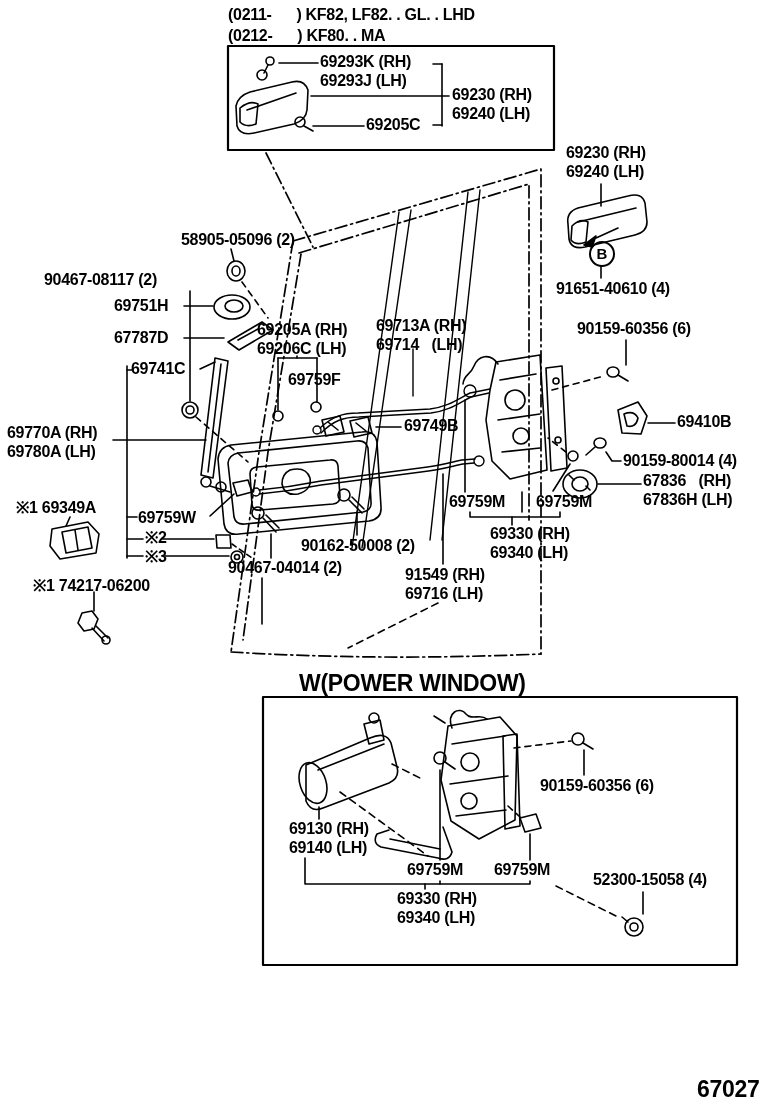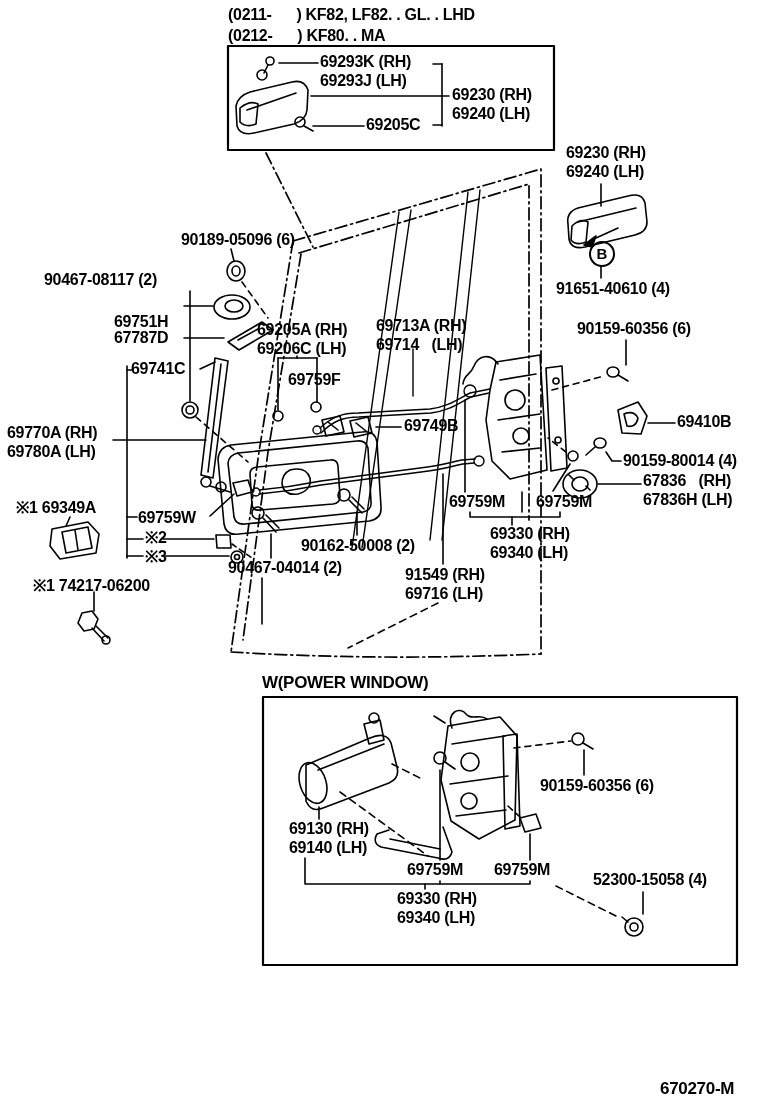--- a/index.html
+++ b/index.html
@@ -2,21 +2,21 @@
 <html><head>
 <meta charset="utf-8">
 <style>
   html,body{margin:0;padding:0;background:#ffffff;}
   body{width:760px;height:1112px;position:relative;overflow:hidden;
        font-family:"Liberation Sans",sans-serif;}
   #stage{position:absolute;left:0;top:0;width:760px;height:824px;}
   svg{position:absolute;left:0;top:0;}
   .lb{position:absolute;font-weight:700;font-size:16px;line-height:18.5px;
       letter-spacing:-0.3px;color:#000;white-space:pre;}
-  .lb.big{font-size:17px;}
+  .lb.big{font-size:23px;margin-left:37px;}
   .refb{position:absolute;width:22px;height:22px;border:2.5px solid #000;
         border-radius:50%;text-align:center;line-height:21px;font-weight:700;
         font-size:15px;color:#000;}
 </style>
 </head>
 <body>
 
 <div id="stage">
 
 <svg width="760" height="1112" viewBox="0 0 760 1112" stroke="#000" fill="none" stroke-width="1.6" stroke-linecap="round" stroke-linejoin="round">
@@ -265,23 +265,23 @@
 69293J (LH)</div>
   <div class="lb" style="left:366px;top:116px">69205C</div>
   <div class="lb" style="left:452px;top:86px">69230 (RH)
 69240 (LH)</div>
 
   <div class="lb" style="left:566px;top:144px">69230 (RH)
 69240 (LH)</div>
   <div class="refb" style="left:589px;top:241px">B</div>
   <div class="lb" style="left:556px;top:280px">91651-40610 (4)</div>
 
-  <div class="lb" style="left:181px;top:231px">90189-05096 (6)</div>
+  <div class="lb" style="left:181px;top:231px">58905-05096 (2)</div>
   <div class="lb" style="left:44px;top:271px">90467-08117 (2)</div>
-  <div class="lb" style="left:114px;top:313px">69751H</div>
+  <div class="lb" style="left:114px;top:297px">69751H</div>
   <div class="lb" style="left:114px;top:329px">67787D</div>
   <div class="lb" style="left:131px;top:360px">69741C</div>
 
   <div class="lb" style="left:257px;top:321px">69205A (RH)
 69206C (LH)</div>
   <div class="lb" style="left:376px;top:317px">69713A (RH)
 69714   (LH)</div>
   <div class="lb" style="left:577px;top:320px">90159-60356 (6)</div>
   <div class="lb" style="left:288px;top:371px">69759F</div>
   <div class="lb" style="left:677px;top:413px">69410B</div>

